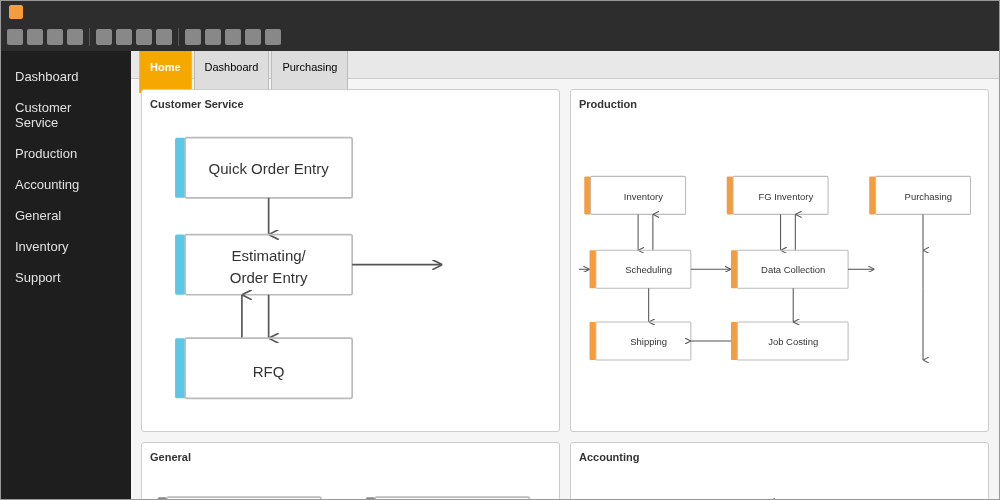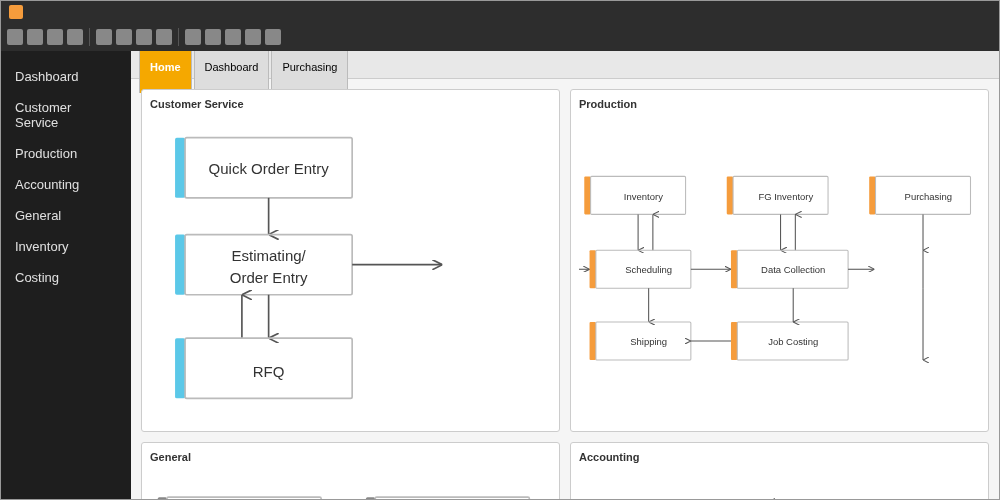--- a/index.html
+++ b/index.html
@@ -161,21 +161,21 @@
 
   <div class="main-area">
 
     <div class="sidebar">
       <div class="sidebar-item">Dashboard</div>
       <div class="sidebar-item">Customer Service</div>
       <div class="sidebar-item">Production</div>
       <div class="sidebar-item">Accounting</div>
       <div class="sidebar-item">General</div>
       <div class="sidebar-item">Inventory</div>
-      <div class="sidebar-item">Costing</div>
+      <div class="sidebar-item">Support</div>
     </div>
 
     <div class="content-area">
 
       <div class="tab-bar">
         <div class="tab active">Home</div>
         <div class="tab">Dashboard</div>
         <div class="tab">Purchasing</div>
       </div>
 

